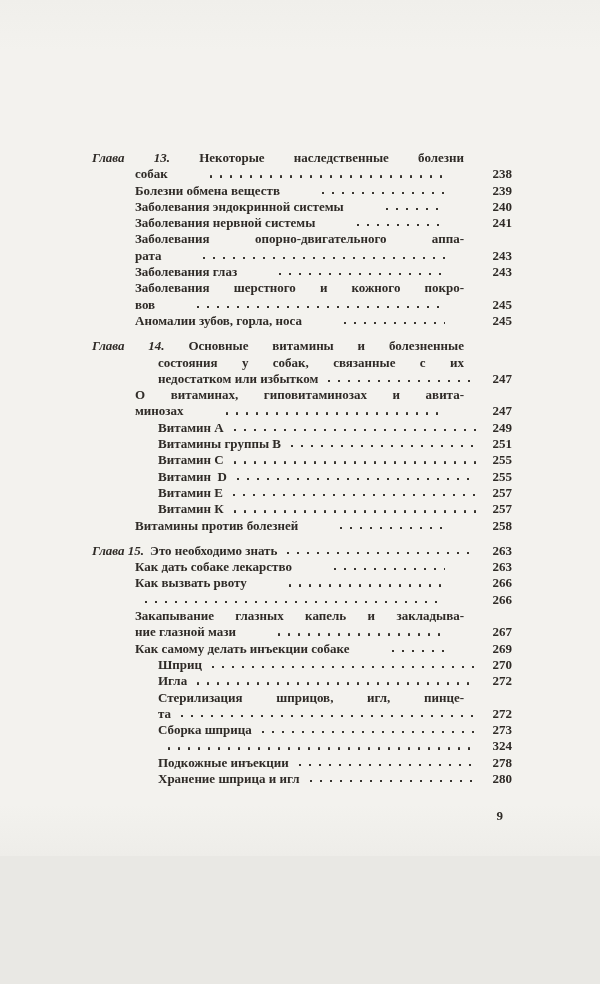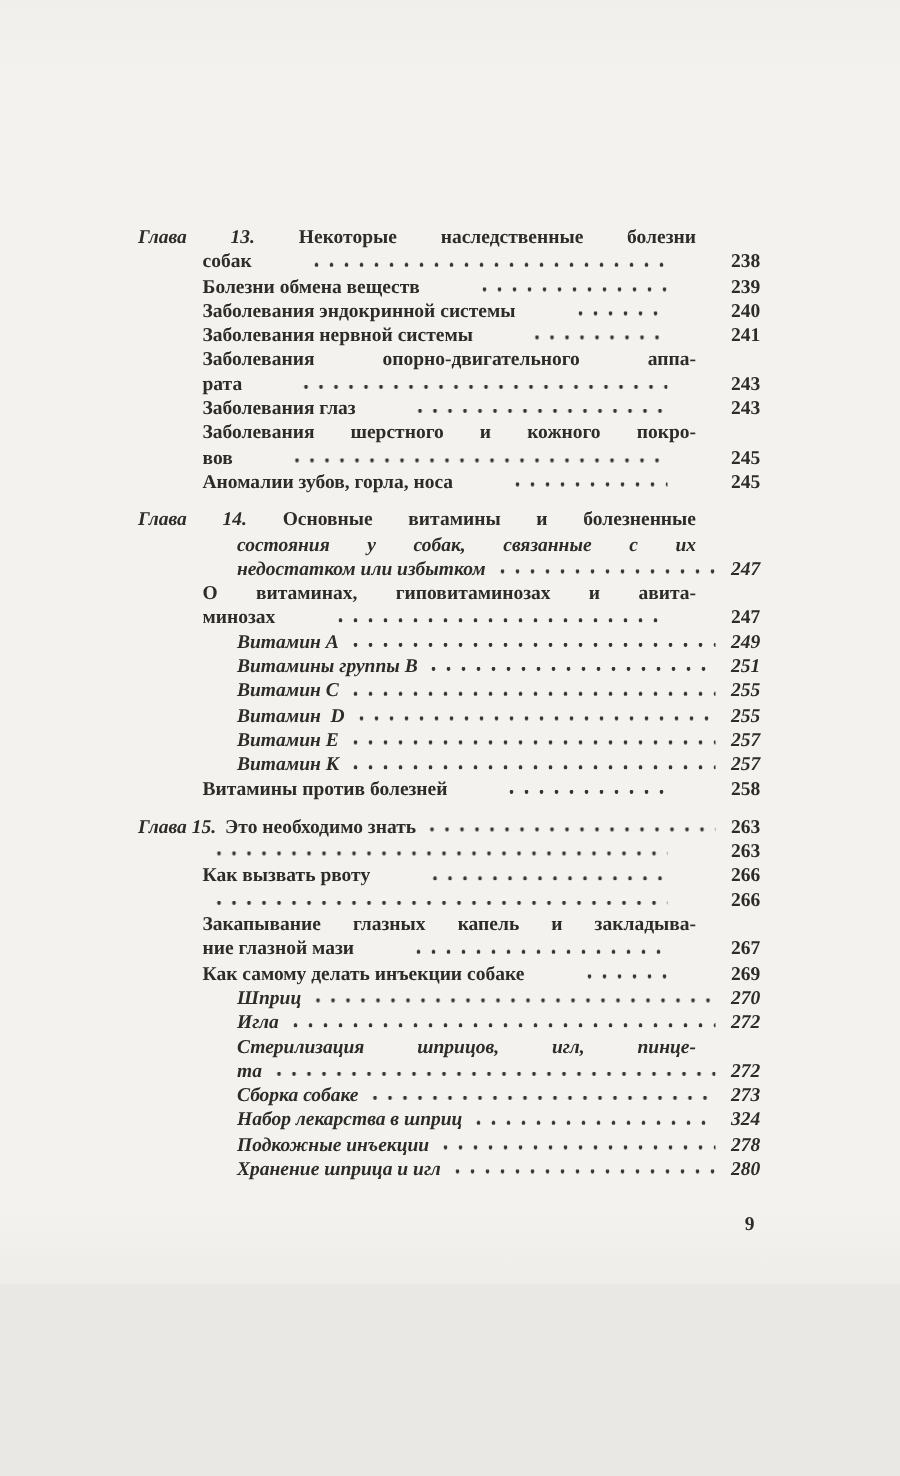--- a/index.html
+++ b/index.html
@@ -24,21 +24,21 @@
     top: 150px;
     width: 420px;
   }
   .line {
     display: flex;
     line-height: 16.3px;
     align-items: stretch;
   }
   .line.gap { margin-top: 9px; }
   .ind-1 { padding-left: 43px; gap: 32px; }
-  .ind-2 { padding-left: 66px; font-style: italic; }
+  .ind-2 { padding-left: 66px; }
   .line.just {
     display: block;
     text-align: justify;
     text-align-last: justify;
     text-justify: inter-word;
     padding-right: 48px;
   }
   .prefix { font-style: italic; }
   .line:not(.just) .prefix { flex: none; margin-right: 6px; white-space: pre; }
   .line:not(.just) .text { flex: none; white-space: pre; }
@@ -47,21 +47,21 @@
     min-width: 10px;
     margin-left: 6px;
     margin-right: 5px;
     background-image: radial-gradient(circle at 50% 62%, #38342f 1.1px, rgba(56,52,47,0) 1.45px);
     background-size: 10px 100%;
     background-repeat: repeat-x;
   }
   .pagenum {
     flex: none;
     width: 30px;
-    text-align: center;
+    text-align: right;
     white-space: pre;
   }
   .footer-page {
     position: absolute;
     top: 808px;
     left: 92px;
     width: 411px;
     text-align: right;
     line-height: 16.3px;
   }
@@ -162,20 +162,21 @@
         <span class="leader"></span>
         <span class="pagenum">258</span>
       </div>
       <div class="line ind-0 gap">
         <span class="prefix">Глава 15.</span> 
         <span class="text">Это необходимо знать</span>
         <span class="leader"></span>
         <span class="pagenum">263</span>
       </div>
       <div class="line ind-1">
+        <span class="text">Как дать собаке лекарство</span>
         <span class="leader"></span>
         <span class="pagenum">263</span>
       </div>
       <div class="line ind-1">
         <span class="text">Как вызвать рвоту</span>
         <span class="leader"></span>
         <span class="pagenum">266</span>
       </div>
       <div class="line ind-1">
         <span class="leader"></span>
@@ -202,26 +203,25 @@
         <span class="leader"></span>
         <span class="pagenum">272</span>
       </div>
       <div class="line ind-2 just"><span class="text">Стерилизация шприцов, игл, пинце-</span></div>
       <div class="line ind-2">
         <span class="text">та</span>
         <span class="leader"></span>
         <span class="pagenum">272</span>
       </div>
       <div class="line ind-2">
-        <span class="text">Сборка собаке</span>
+        <span class="text">Сборка шприца</span>
         <span class="leader"></span>
         <span class="pagenum">273</span>
       </div>
       <div class="line ind-2">
-        <span class="text">Набор лекарства в шприц</span>
         <span class="leader"></span>
         <span class="pagenum">324</span>
       </div>
       <div class="line ind-2">
         <span class="text">Подкожные инъекции</span>
         <span class="leader"></span>
         <span class="pagenum">278</span>
       </div>
       <div class="line ind-2">
         <span class="text">Хранение шприца и игл</span>

